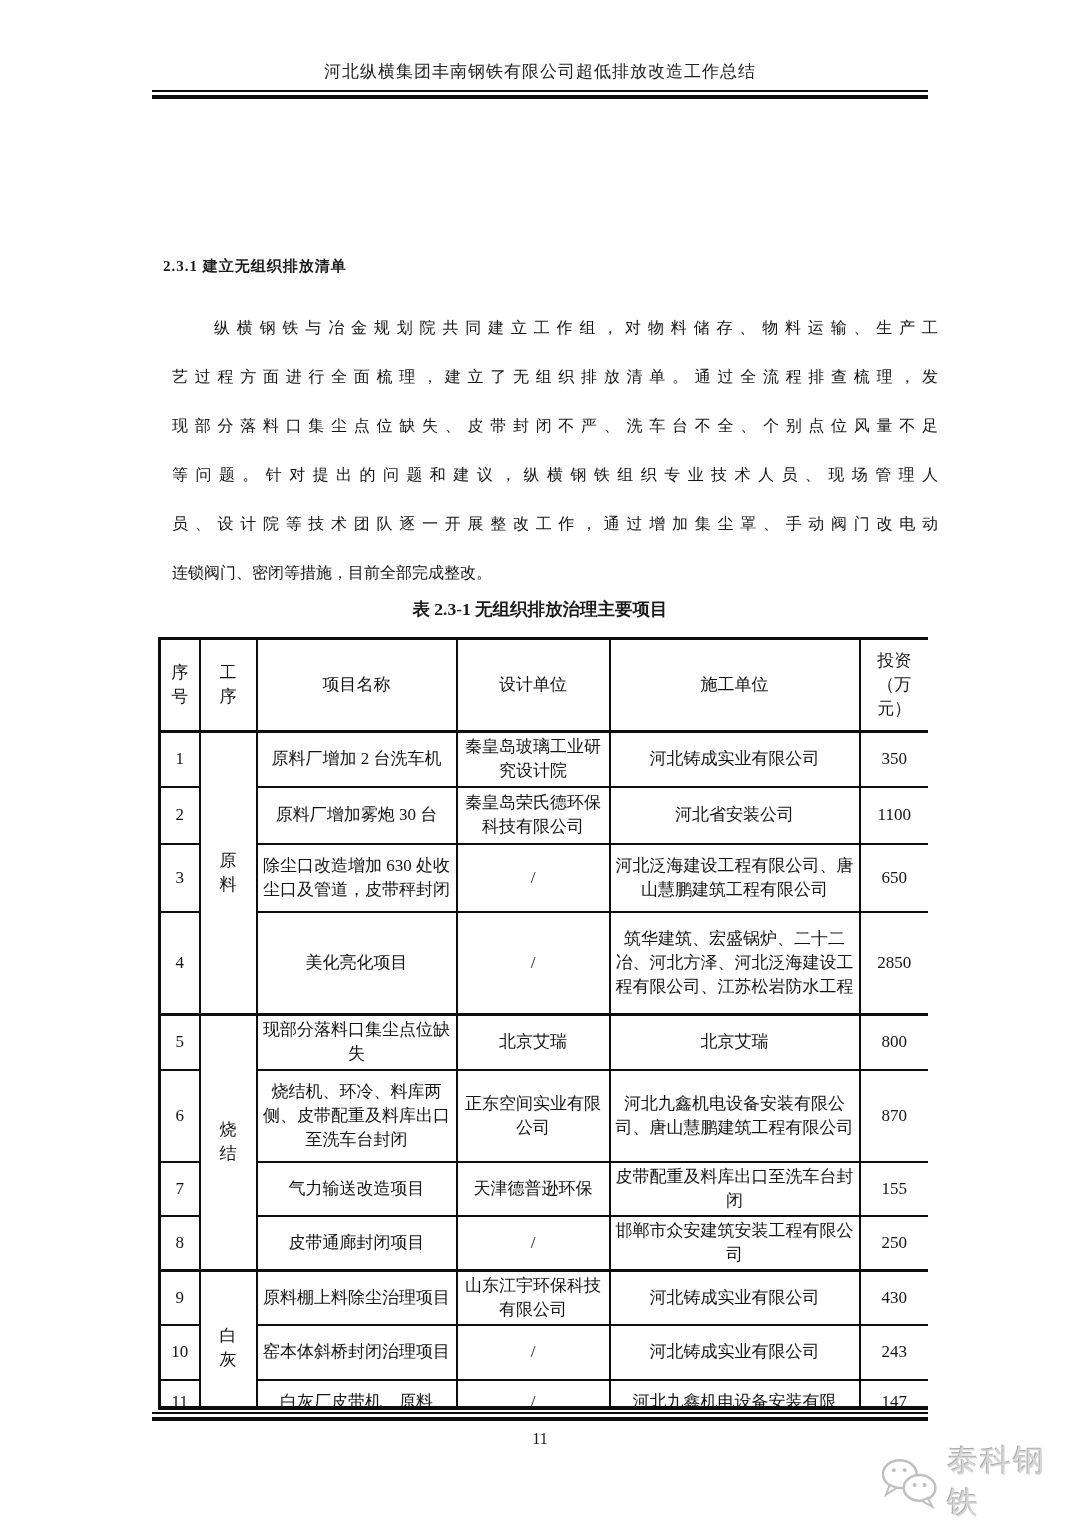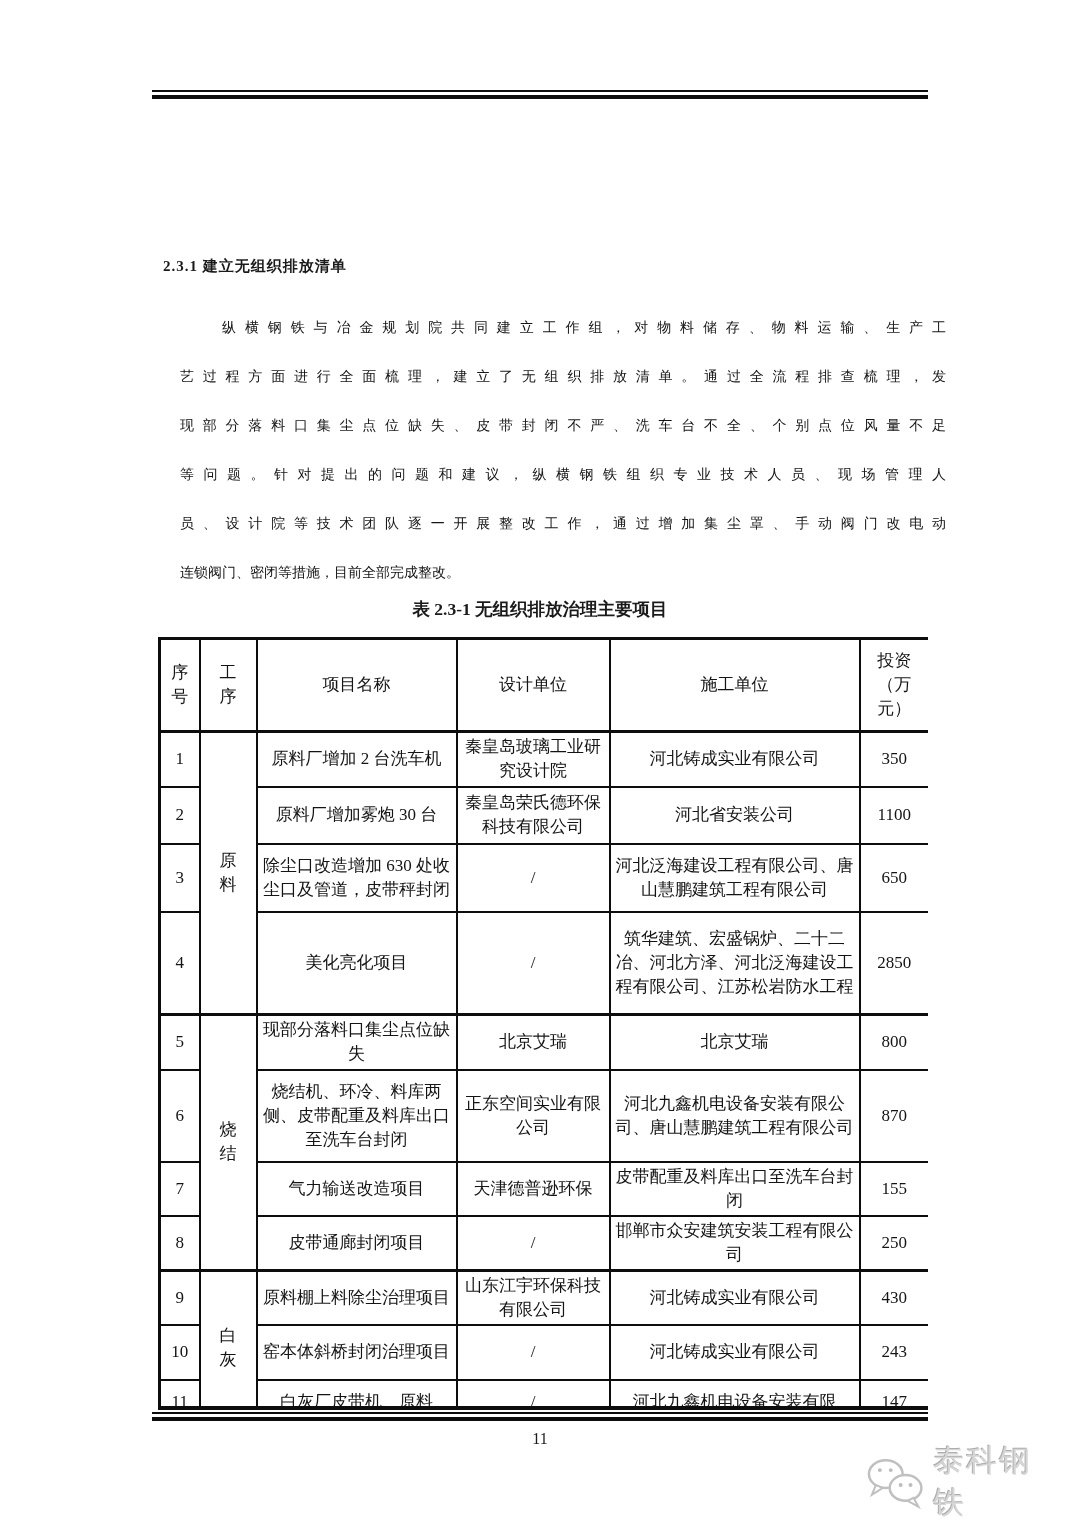--- a/index.html
+++ b/index.html
@@ -21,22 +21,22 @@
   .rule-footer { top:1412px; }
   .h1 {
     position:absolute; top:193px; left:163px;
     font-size:26px; font-weight:bold; letter-spacing:2px;
   }
   .h2 {
     position:absolute; top:257px; left:163px;
     font-size:15px; font-weight:bold; letter-spacing:1px;
   }
   .para {
-    position:absolute; top:303px; left:180px; width:766px;
-    font-size:14px; line-height:49px; color:#151515;
+    position:absolute; top:303px; left:172px; width:766px;
+    font-size:16px; line-height:49px; color:#151515;
   }
   .pline { text-align:justify; text-align-last:justify; }
   .pline.first { text-indent:42px; }
   .pline.last { text-align:left; text-align-last:left; }
   .caption {
     position:absolute; top:597px; left:0; width:100%;
     text-align:center; font-size:17.5px; font-weight:bold;
   }
   .table-wrap {
     position:absolute; top:637px; left:158px; width:770px; height:773px;
@@ -53,34 +53,35 @@
   table.main thead th { border-bottom:3px solid #0d0d0d; }
   table.main tr.group-top td { border-top:3px solid #0d0d0d; }
   table.main { border:3px solid #0d0d0d; }
   .stack1 { display:inline-block; width:1.15em; line-break:anywhere; text-align:center; }
   .stack2 { display:inline-block; width:2.25em; line-break:anywhere; text-align:center; }
   .page-number {
     position:absolute; top:1430px; left:0; width:100%;
     text-align:center; font-size:16px;
   }
   .watermark {
-    position:absolute; top:1452px; right:16px; width:200px; height:60px;
+    position:absolute; top:1452px; right:2px; width:200px; height:60px;
     display:flex; align-items:center; gap:6px;
   }
   .wm-text {
     font-size:31px; letter-spacing:2px; color:#d6d6d6;
     text-shadow:-1px -1px 0 #adadad;
     font-family:"Liberation Sans","DejaVu Sans",sans-serif;
   }
 </style>
 </head>
 <body>
 
 <div class="page">
 
+  <div class="header-title">河北纵横集团丰南钢铁有限公司超低排放改造工作总结</div>
   <div class="rule-double rule-header"></div>
 
   <div class="h2">2.3.1 建立无组织排放清单</div>
 
   <div class="para">
     <div class="pline first">纵横钢铁与冶金规划院共同建立工作组，对物料储存、物料运输、生产工</div>
     <div class="pline">艺过程方面进行全面梳理，建立了无组织排放清单。通过全流程排查梳理，发</div>
     <div class="pline">现部分落料口集尘点位缺失、皮带封闭不严、洗车台不全、个别点位风量不足</div>
     <div class="pline">等问题。针对提出的问题和建议，纵横钢铁组织专业技术人员、现场管理人</div>
     <div class="pline">员、设计院等技术团队逐一开展整改工作，通过增加集尘罩、手动阀门改电动</div>

